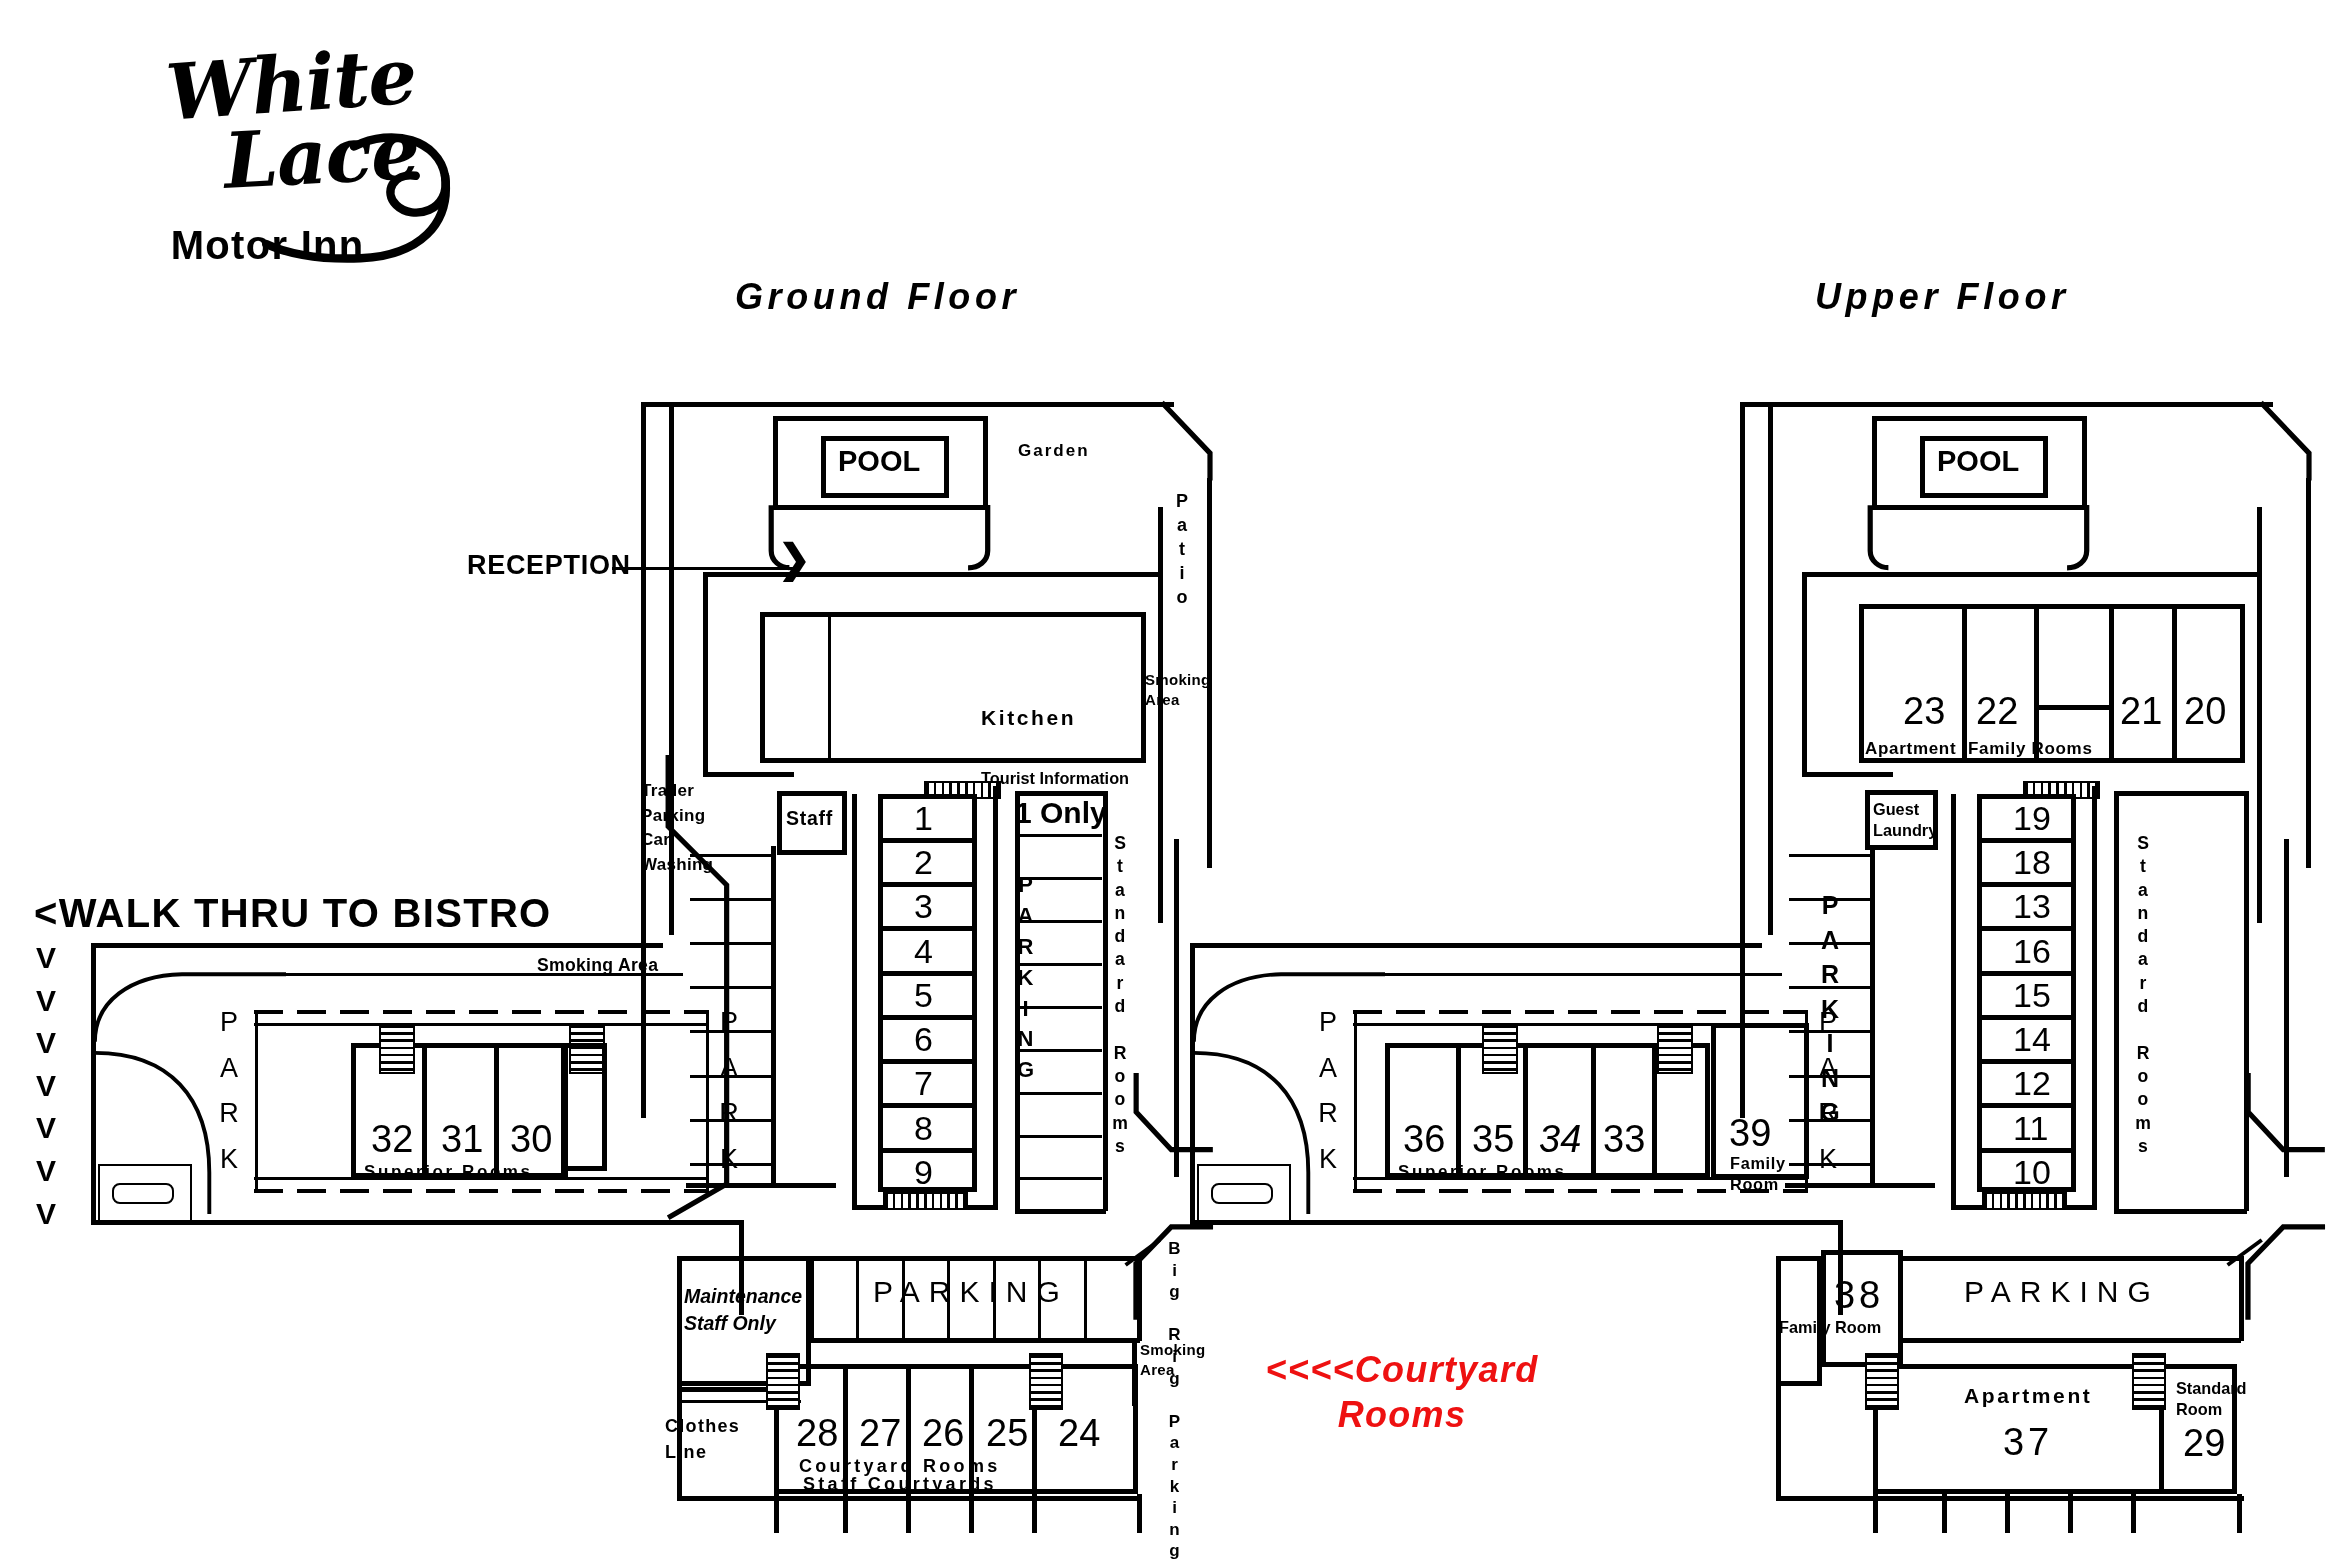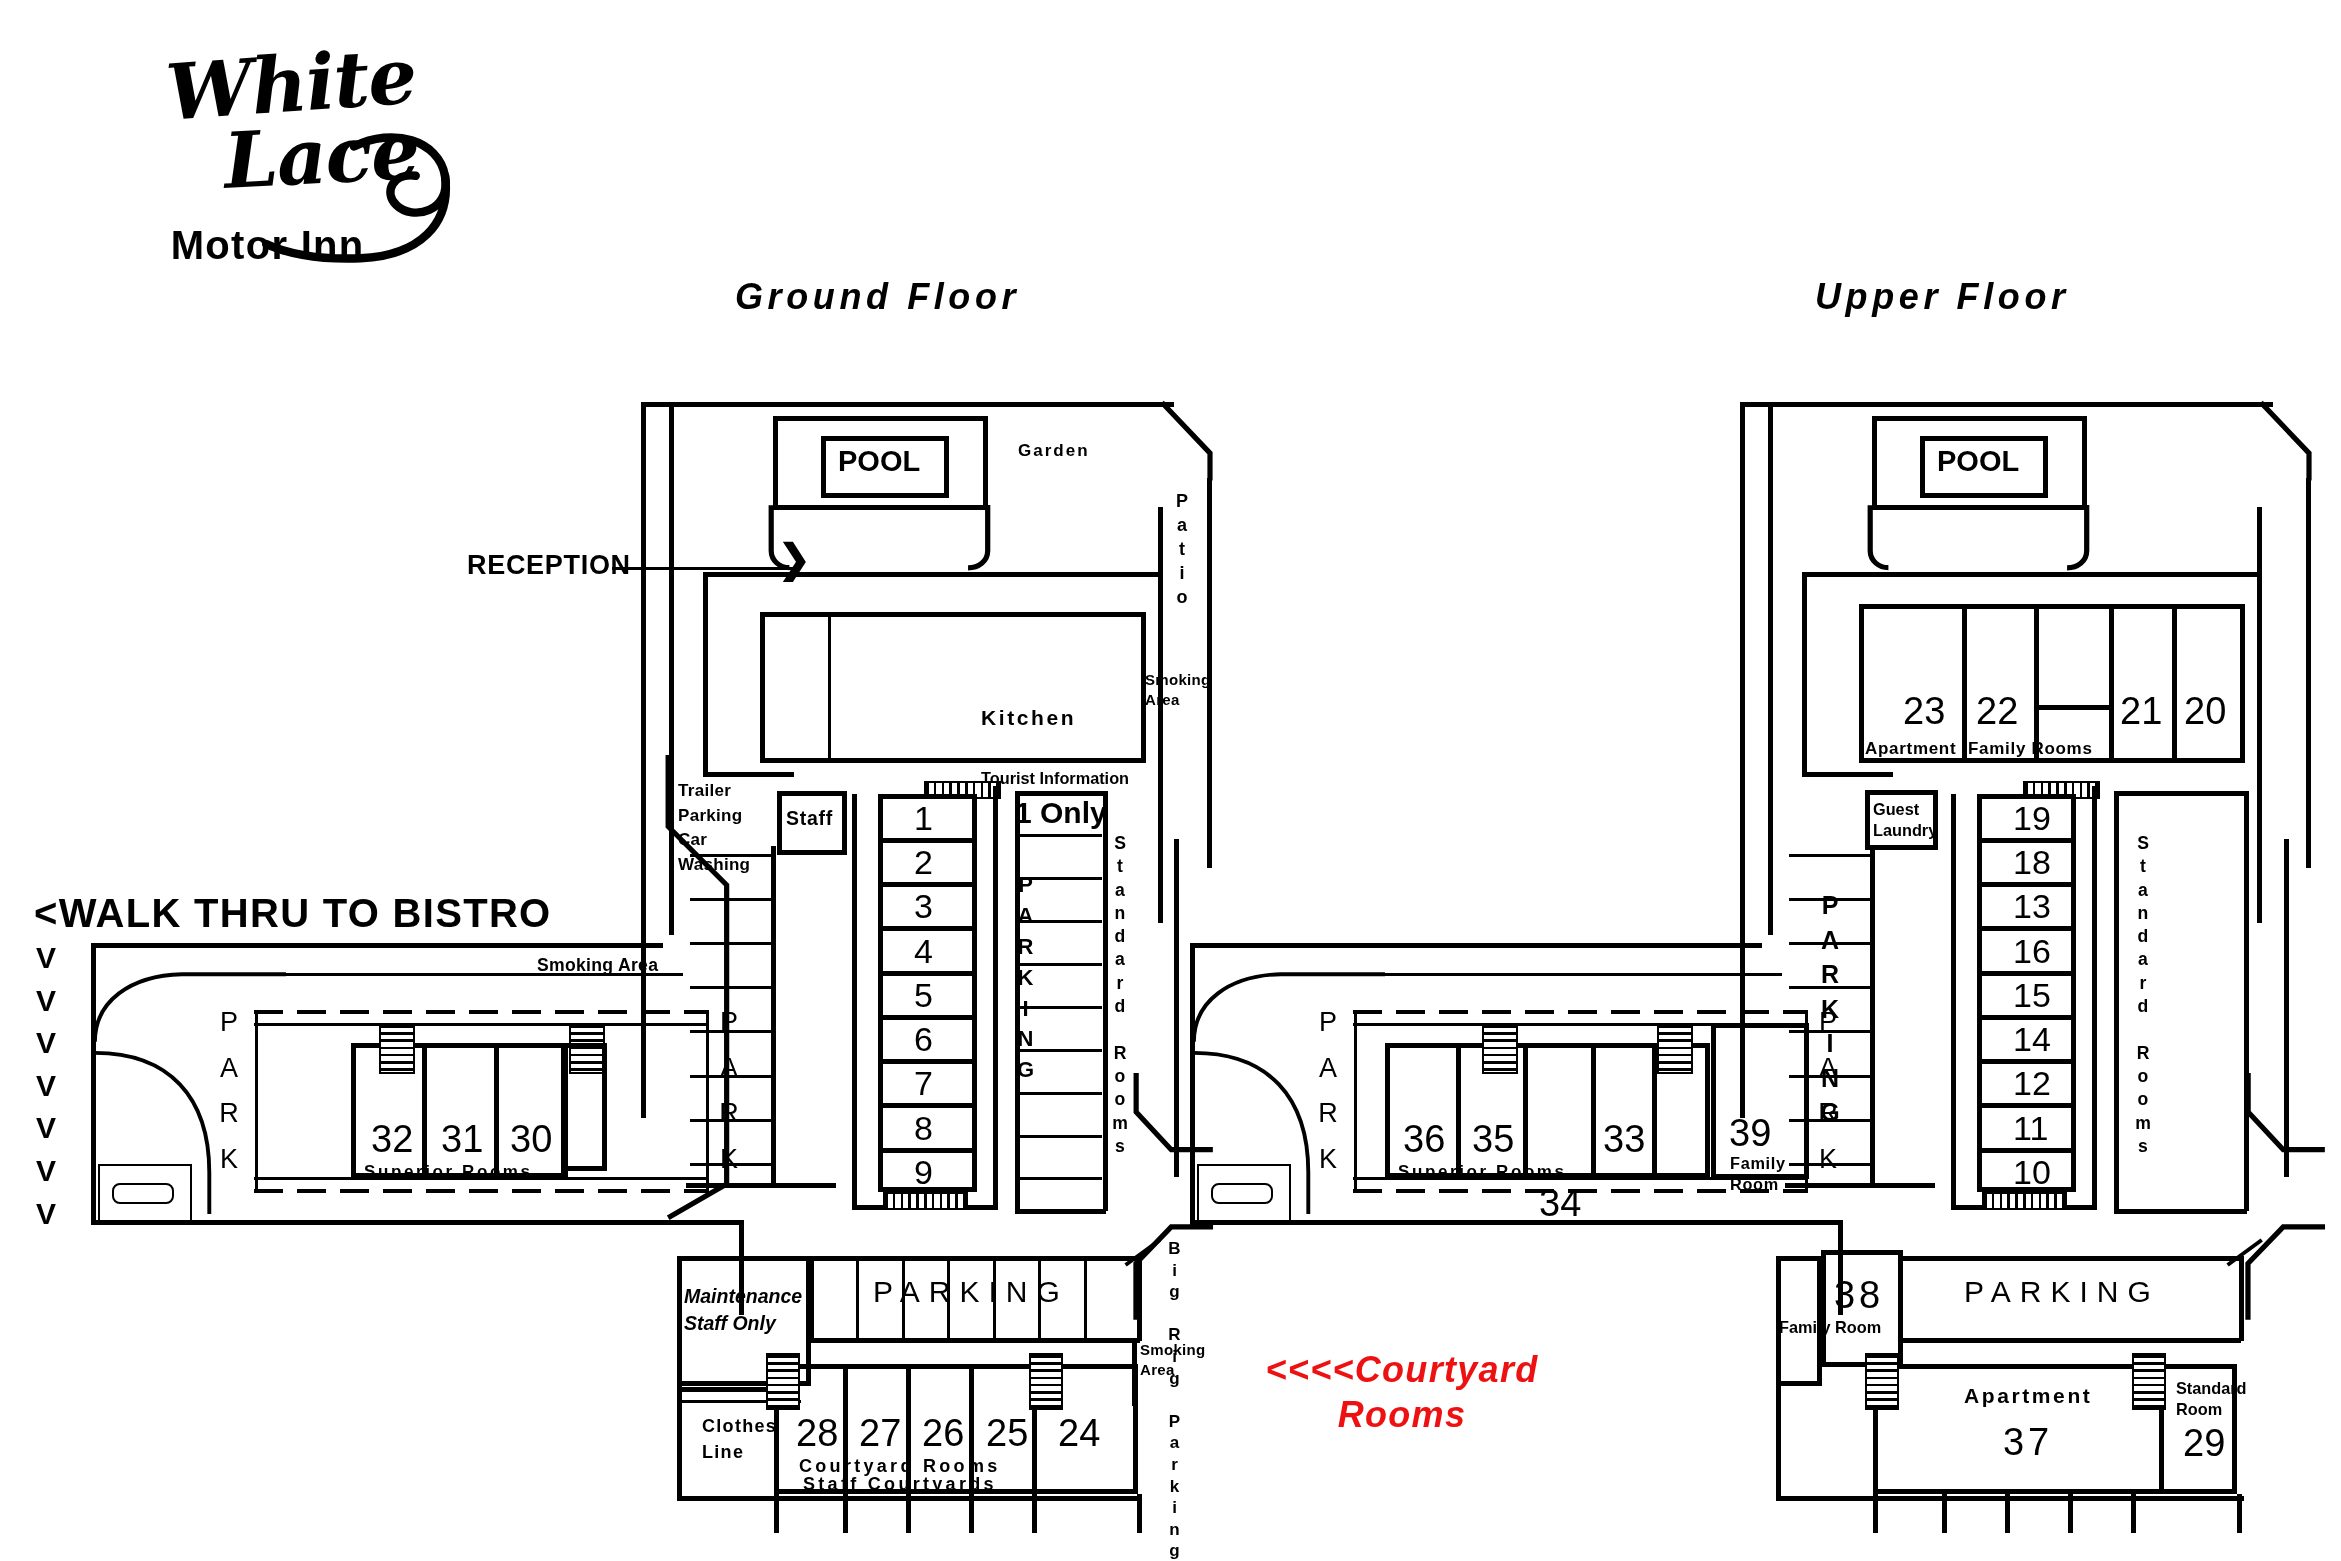--- a/index.html
+++ b/index.html
@@ -36,21 +36,21 @@
   .v2{width:5.2px;}
   .box2{position:absolute;border:5.2px solid #000;box-sizing:border-box;}
   .thin{position:absolute;border:2px solid #000;box-sizing:border-box;}
 
   .lbl{position:absolute;white-space:nowrap;font-family:"Liberation Sans",sans-serif;}
   .rm{font-weight:400;font-size:33px;font-family:"Liberation Sans",sans-serif;}
   .rmbig{font-weight:400;font-size:38px;}
   .cap{font-weight:700;font-size:17px;letter-spacing:2px;}
   .cap-s{font-weight:700;font-size:15px;letter-spacing:0.3px;font-stretch:condensed;}
   .vert{writing-mode:vertical-rl;text-orientation:upright;letter-spacing:3.9px;}
-  .stack{line-height:1.45;padding-left:37px;}
+  .stack{line-height:1.45;}
   .parkbig{font-size:30px;letter-spacing:9px;font-weight:400;}
 
   
   .stair{position:absolute;border:2.6px solid #000;box-sizing:border-box;
       background:repeating-linear-gradient(to bottom,#000 0 2.6px,#fff 2.6px 7.2px);}
   .stairh{position:absolute;border:2.6px solid #000;box-sizing:border-box;
       background:repeating-linear-gradient(to right,#000 0 2.6px,#fff 2.6px 7.8px);}
 
   
   .dash{position:absolute;height:3.9px;
@@ -434,21 +434,21 @@
   <div class="box2" style="left:286px;top:1043px;width:325px;height:135px;"></div>
   <div class="ln v2" style="left:357px;top:1043px;height:135px;"></div>
   <div class="ln v2" style="left:424px;top:1043px;height:135px;"></div>
   <div class="ln v2" style="left:492px;top:1043px;height:135px;"></div>
   <div class="ln v2" style="left:553px;top:1043px;height:135px;"></div>
   <div class="stair" style="left:383px;top:1023px;width:36px;height:51px;"></div>
   <div class="stair" style="left:558px;top:1023px;width:36px;height:51px;"></div>
 
   <div class="lbl rmbig" style="left:304px;top:1118px;">36</div>
   <div class="lbl rmbig" style="left:373px;top:1118px;">35</div>
-  <div class="lbl rmbig" style="left:440px;top:1182px;">34</div>
+  <div class="lbl rmbig" style="left:440px;top:1118px;font-style:italic;">34</div>
   <div class="lbl rmbig" style="left:504px;top:1118px;">33</div>
   <div class="lbl cap" style="left:299px;top:1162px;font-size:17px;letter-spacing:2.6px;">Superior Rooms</div>
 
   <div class="box2" style="left:612px;top:1023px;width:98px;height:156px;"></div>
   <div class="lbl rmbig" style="left:630px;top:1112px;">39</div>
   <div class="lbl cap-s" style="left:631px;top:1153px;font-size:16.3px;line-height:1.3;white-space:pre-line;letter-spacing:0.7px;">Family
 Room</div>
 
   <div class="ln v2" style="left:739px;top:1220px;height:95px;"></div>
 

